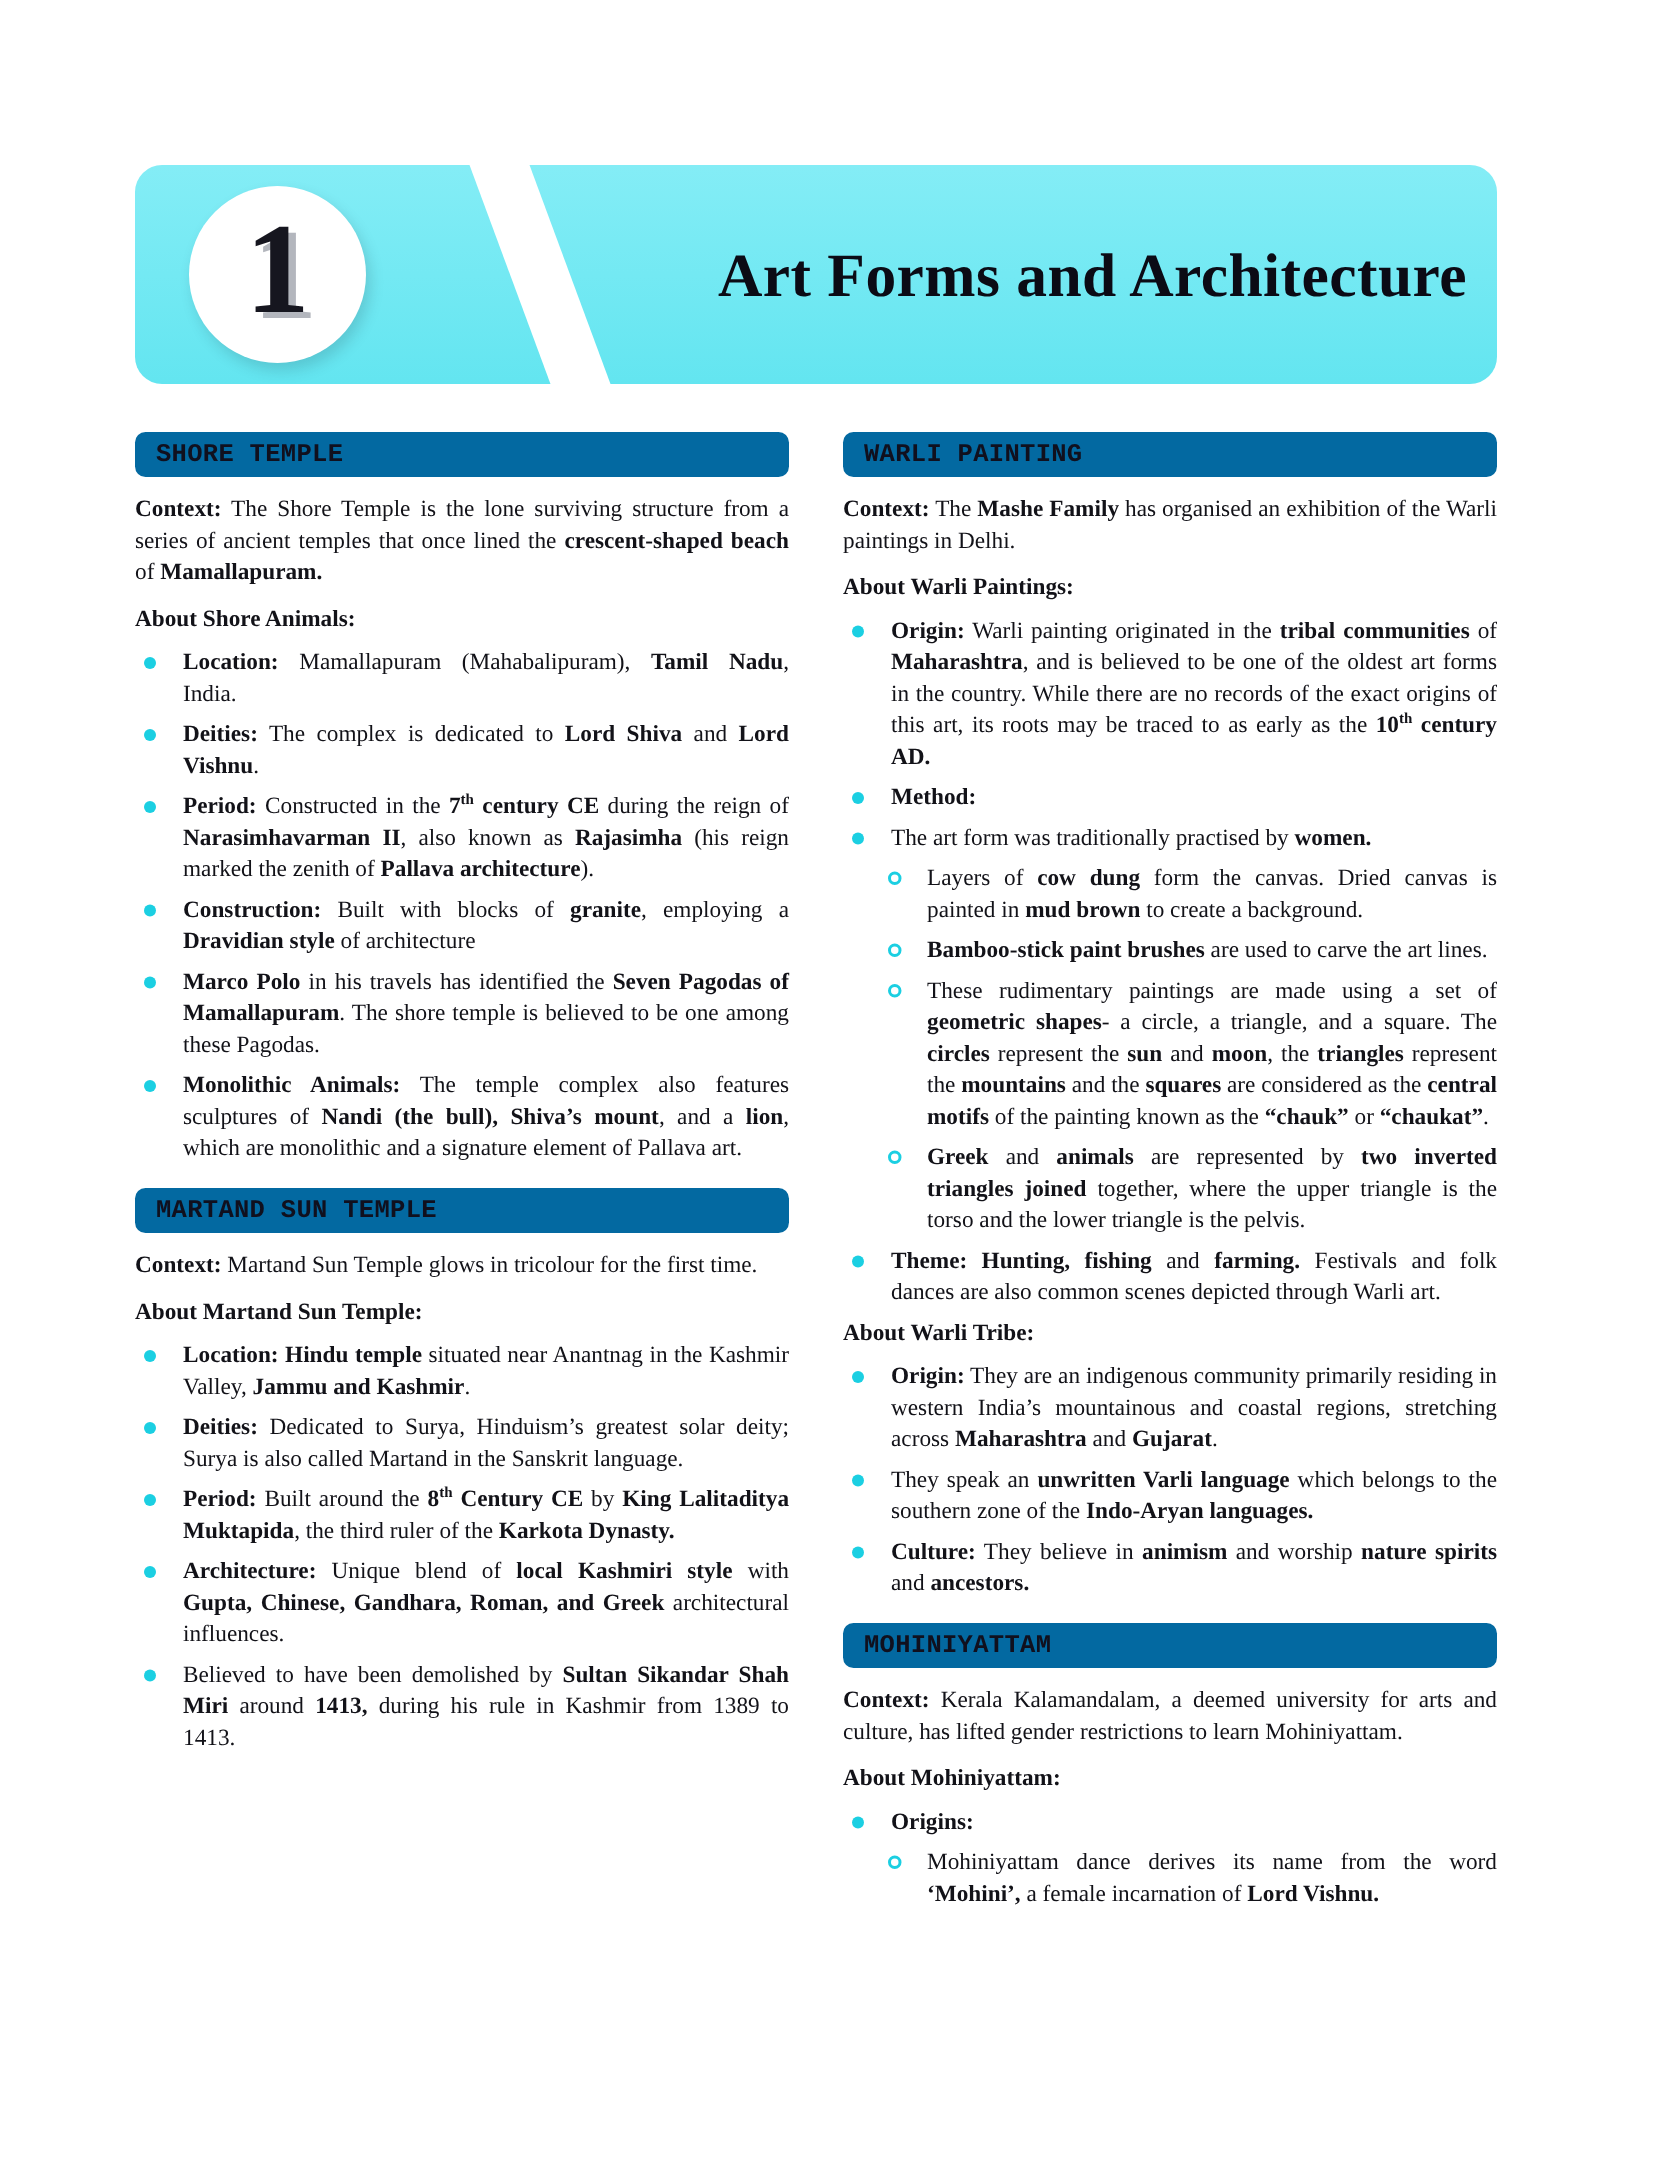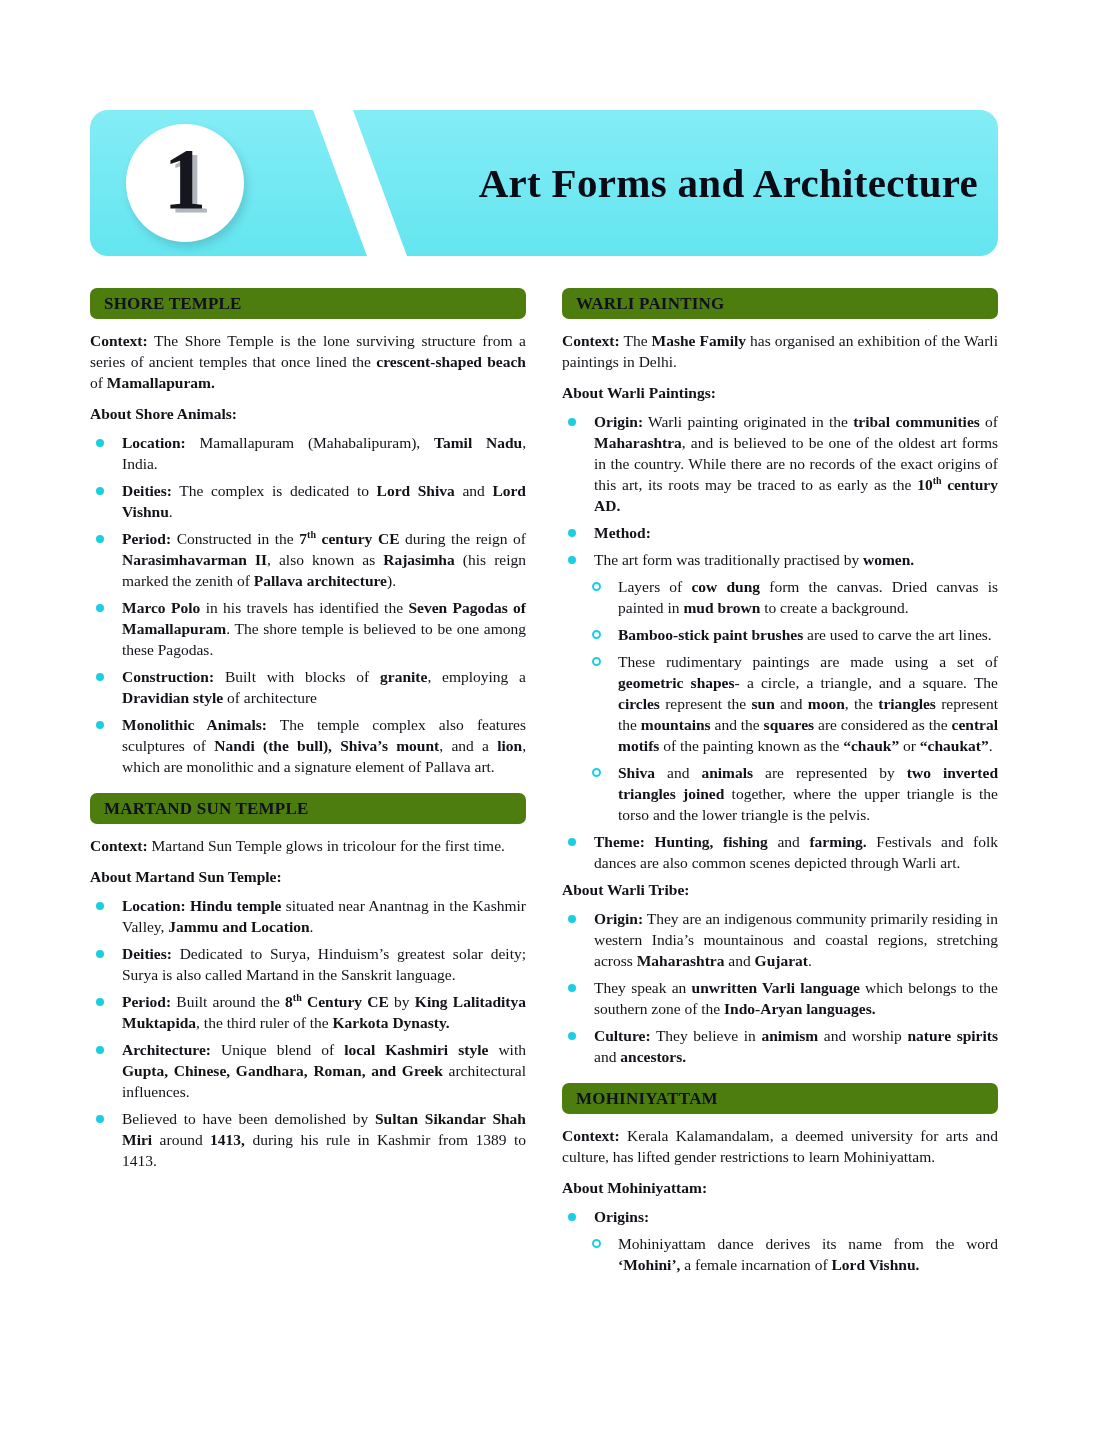--- a/index.html
+++ b/index.html
@@ -14,22 +14,22 @@
   .chapter-num { font-size:86px; font-weight:bold; color:#16161f; line-height:1; padding-bottom:8px;
                  text-shadow:5px 4px 0 #b3b6bd; }
   .slash { position:absolute; left:205px; top:0; height:146px; width:130px; }
   .banner-title { position:absolute; right:20px; top:0; height:100%; display:flex; align-items:center;
                   font-size:41px; font-weight:bold; color:#0b0b15; letter-spacing:.3px; }
 
   
   .columns { display:flex; gap:36px; align-items:flex-start; }
   .col { width:436px; }
 
-  .sec-bar { background:#4d7c0f; border-radius:7px; padding:6px 14px 5px; margin:16px 0 11px;
-             font-family:Liberation Serif, serif; font-weight:bold; font-size:17px; color:#10101e; letter-spacing:.2px; }
+  .sec-bar { background:#0369a1; border-radius:7px; padding:6px 14px 5px; margin:16px 0 11px;
+             font-family:Liberation Mono, monospace; font-weight:bold; font-size:17px; color:#10101e; letter-spacing:.2px; }
   .col > .sec-bar:first-child { margin-top:0; }
 
   .para { font-size:15.5px; line-height:21px; text-align:justify; margin-bottom:10px; }
   .subhead { font-size:15.5px; line-height:21px; font-weight:bold; margin:4px 0 8px; }
 
   .bullet, .subbullet { display:flex; margin-bottom:6px; }
   .subbullet { margin-left:30px; }
   .dot { flex:0 0 auto; width:8px; height:8px; border-radius:50%; background:#1bcfe2; margin:7px 18px 0 6px; }
   .ring { flex:0 0 auto; width:9px; height:9px; border-radius:50%; border:2px solid #1bcfe2; background:#fff; margin:6px 17px 0 0; }
   .btext { flex:1 1 auto; font-size:15.5px; line-height:21px; text-align:justify; }
@@ -63,36 +63,36 @@
         <div class="bullet">
           <span class="dot"></span>
           <div class="btext"><b>Deities:</b> The complex is dedicated to <b>Lord Shiva</b> and <b>Lord Vishnu</b>.</div>
         </div>
         <div class="bullet">
           <span class="dot"></span>
           <div class="btext"><b>Period:</b> Constructed in the <b>7<sup>th</sup> century CE</b> during the reign of <b>Narasimhavarman II</b>, also known as <b>Rajasimha</b> (his reign marked the zenith of <b>Pallava architecture</b>).</div>
         </div>
         <div class="bullet">
           <span class="dot"></span>
-          <div class="btext"><b>Marco Polo</b> in his travels has identified the <b>Seven Pagodas of Mamallapuram</b>. The shore temple is believed to be one among these Pagodas.</div>
+          <div class="btext"><b>Construction:</b> Built with blocks of <b>granite</b>, employing a <b>Dravidian style</b> of architecture</div>
         </div>
         <div class="bullet">
           <span class="dot"></span>
-          <div class="btext"><b>Construction:</b> Built with blocks of <b>granite</b>, employing a <b>Dravidian style</b> of architecture</div>
+          <div class="btext"><b>Marco Polo</b> in his travels has identified the <b>Seven Pagodas of Mamallapuram</b>. The shore temple is believed to be one among these Pagodas.</div>
         </div>
         <div class="bullet">
           <span class="dot"></span>
           <div class="btext"><b>Monolithic Animals:</b> The temple complex also features sculptures of <b>Nandi (the bull), Shiva’s mount</b>, and a <b>lion</b>, which are monolithic and a signature element of Pallava art.</div>
         </div>
         <div class="sec-bar">MARTAND SUN TEMPLE</div>
         <div class="para"><b>Context:</b> Martand Sun Temple glows in tricolour for the first time.</div>
         <div class="subhead"><b>About Martand Sun Temple:</b></div>
         <div class="bullet">
           <span class="dot"></span>
-          <div class="btext"><b>Location: Hindu temple</b> situated near Anantnag in the Kashmir Valley, <b>Jammu and Location</b>.</div>
+          <div class="btext"><b>Location: Hindu temple</b> situated near Anantnag in the Kashmir Valley, <b>Jammu and Kashmir</b>.</div>
         </div>
         <div class="bullet">
           <span class="dot"></span>
           <div class="btext"><b>Deities:</b> Dedicated to Surya, Hinduism’s greatest solar deity; Surya is also called Martand in the Sanskrit language.</div>
         </div>
         <div class="bullet">
           <span class="dot"></span>
           <div class="btext"><b>Period:</b> Built around the <b>8<sup>th</sup> Century CE</b> by <b>King Lalitaditya Muktapida</b>, the third ruler of the <b>Karkota Dynasty.</b></div>
         </div>
         <div class="bullet">
@@ -127,21 +127,21 @@
         <div class="subbullet">
           <span class="ring"></span>
           <div class="btext"><b>Bamboo-stick paint brushes</b> are used to carve the art lines.</div>
         </div>
         <div class="subbullet">
           <span class="ring"></span>
           <div class="btext">These rudimentary paintings are made using a set of <b>geometric shapes</b>- a circle, a triangle, and a square. The <b>circles</b> represent the <b>sun</b> and <b>moon</b>, the <b>triangles</b> represent the <b>mountains</b> and the <b>squares</b> are considered as the <b>central motifs</b> of the painting known as the <b>“chauk”</b> or <b>“chaukat”</b>.</div>
         </div>
         <div class="subbullet">
           <span class="ring"></span>
-          <div class="btext"><b>Shiva</b> and <b>animals</b> are represented by <b>two inverted triangles joined</b> together, where the upper triangle is the torso and the lower triangle is the pelvis.</div>
+          <div class="btext"><b>Greek</b> and <b>animals</b> are represented by <b>two inverted triangles joined</b> together, where the upper triangle is the torso and the lower triangle is the pelvis.</div>
         </div>
         <div class="bullet">
           <span class="dot"></span>
           <div class="btext"><b>Theme: Hunting, fishing</b> and <b>farming.</b> Festivals and folk dances are also common scenes depicted through Warli art.</div>
         </div>
         <div class="subhead"><b>About Warli Tribe:</b></div>
         <div class="bullet">
           <span class="dot"></span>
           <div class="btext"><b>Origin:</b> They are an indigenous community primarily residing in western India’s mountainous and coastal regions, stretching across <b>Maharashtra</b> and <b>Gujarat</b>.</div>
         </div>

